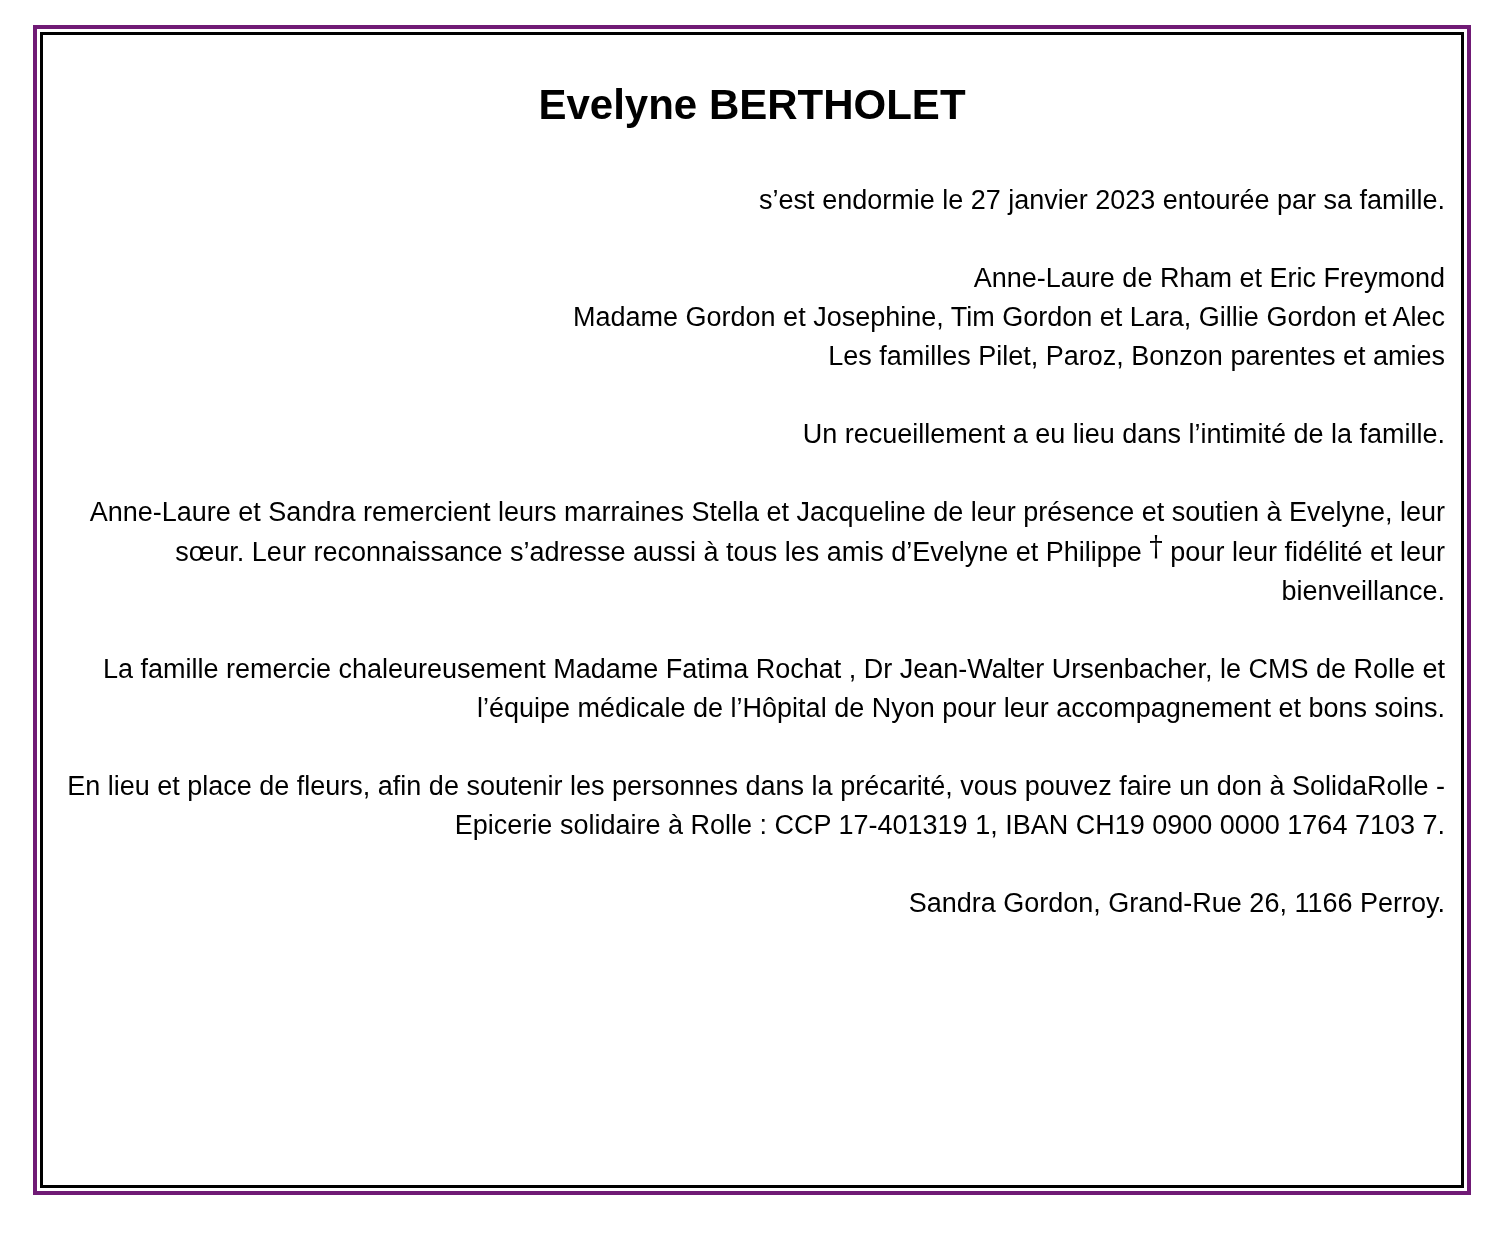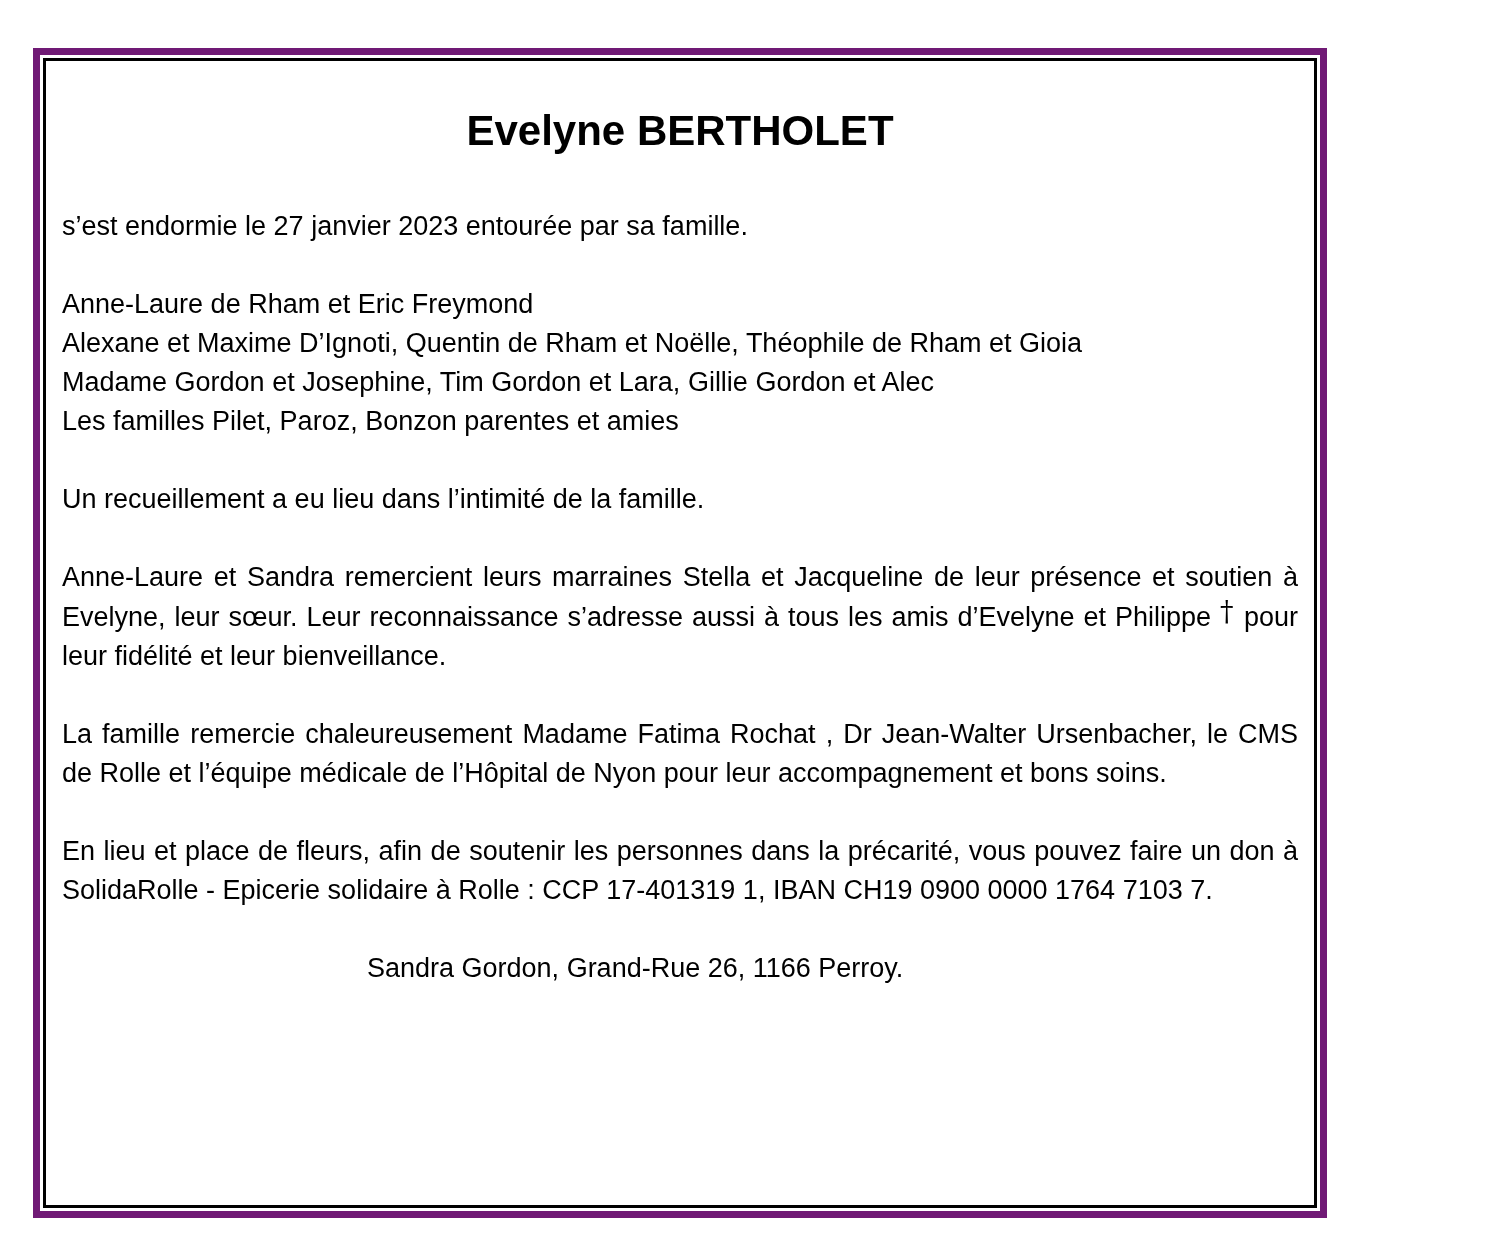--- a/index.html
+++ b/index.html
@@ -8,46 +8,46 @@
     width: 1504px;
     height: 1236px;
     background: #ffffff;
     color: #000000;
     font-family: "Liberation Sans", "DejaVu Sans", sans-serif;
     overflow: hidden;
   }
   .frame-outer {
     position: absolute;
     left: 33px;
-    top: 48px;
-    width: 1294px;
+    top: 25px;
+    width: 1438px;
     height: 1170px;
     box-sizing: border-box;
-    border: 7px solid #701a75;
+    border: 4px solid #701a75;
     padding: 3px;
   }
   .frame-inner {
     box-sizing: border-box;
     height: 100%;
     border: 3px solid #000000;
     padding: 10px 16px;
     overflow: hidden;
   }
   .title {
     font-size: 42px;
     line-height: 60px;
     font-weight: bold;
     text-align: center;
     margin: 30px 0 0 0;
   }
   .par, .line {
     font-size: 27px;
     line-height: 39px;
   }
-  p.par, div.par { margin: 39px 0 0 0; }
+  p.par, div.par { margin: 39px 0 0 0; text-align: right; }
   .intro { margin-top: 46px !important; }
   .just { text-align: justify; }
   .b { font-weight: normal; }
   .dagger {
     font-family: "DejaVu Serif", serif;
     position: relative;
     top: -5px;
   }
   .addr-indent { padding-left: 305px; }
 </style>
@@ -57,21 +57,20 @@
 <div class="page">
   <div class="frame-outer">
     <div class="frame-inner">
 
       <h1 class="title">Evelyne BERTHOLET</h1>
 
       <p class="par intro">s’est endormie le 27 janvier 2023 entourée par sa famille.</p>
 
       <div class="par">
         <div class="line"><span>Anne-Laure </span><span class="b">de Rham</span><span> et Eric </span><span class="b">Freymond</span></div>
-        <div class="line"><span>Alexane et Maxime </span><span class="b">D’Ignoti</span><span>, Quentin </span><span class="b">de Rham</span><span> et Noëlle, Théophile </span><span class="b">de Rham</span><span> et Gioia</span></div>
         <div class="line"><span>Madame </span><span class="b">Gordon</span><span> et Josephine, Tim </span><span class="b">Gordon</span><span> et Lara, Gillie </span><span class="b">Gordon</span><span> et Alec</span></div>
         <div class="line"><span>Les familles </span><span class="b">Pilet</span><span>, </span><span class="b">Paroz</span><span>, </span><span class="b">Bonzon</span><span> parentes et amies</span></div>
       </div>
 
       <p class="par">Un recueillement a eu lieu dans l’intimité de la famille.</p>
 
       <p class="par just"><span>Anne-Laure et Sandra remercient leurs marraines Stella et Jacqueline de leur présence et soutien à Evelyne, leur sœur. Leur reconnaissance s’adresse aussi à tous les amis d’Evelyne et Philippe </span><span class="dagger">†</span><span> pour leur fidélité et leur bienveillance.</span></p>
 
       <p class="par just">La famille remercie chaleureusement Madame Fatima Rochat , Dr Jean-Walter Ursenbacher, le CMS de Rolle et l’équipe médicale de l’Hôpital de Nyon pour leur accompagnement et bons soins.</p>
 

